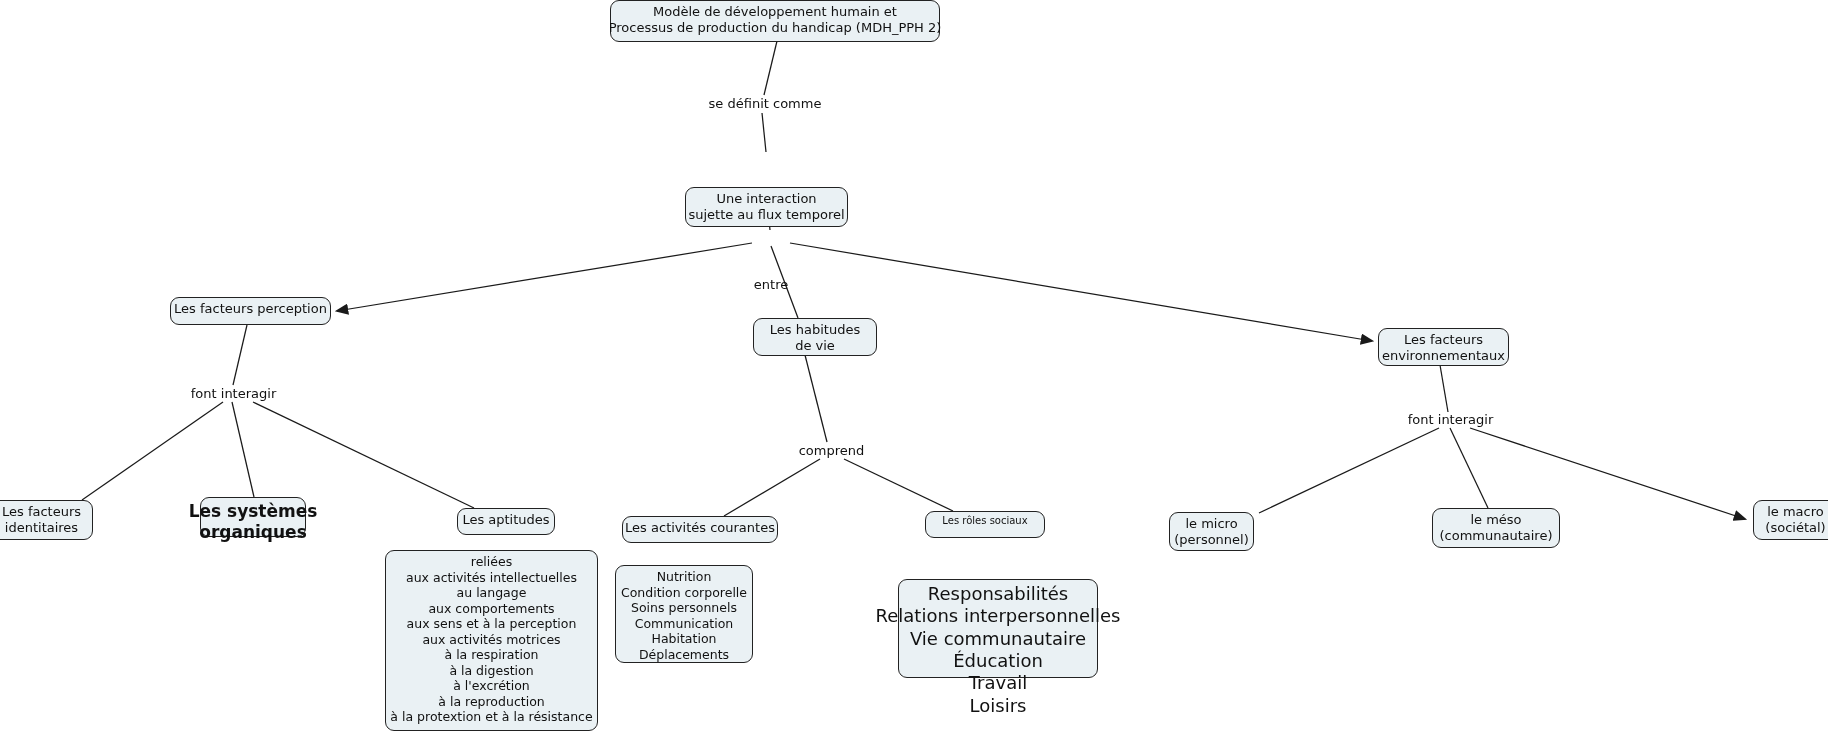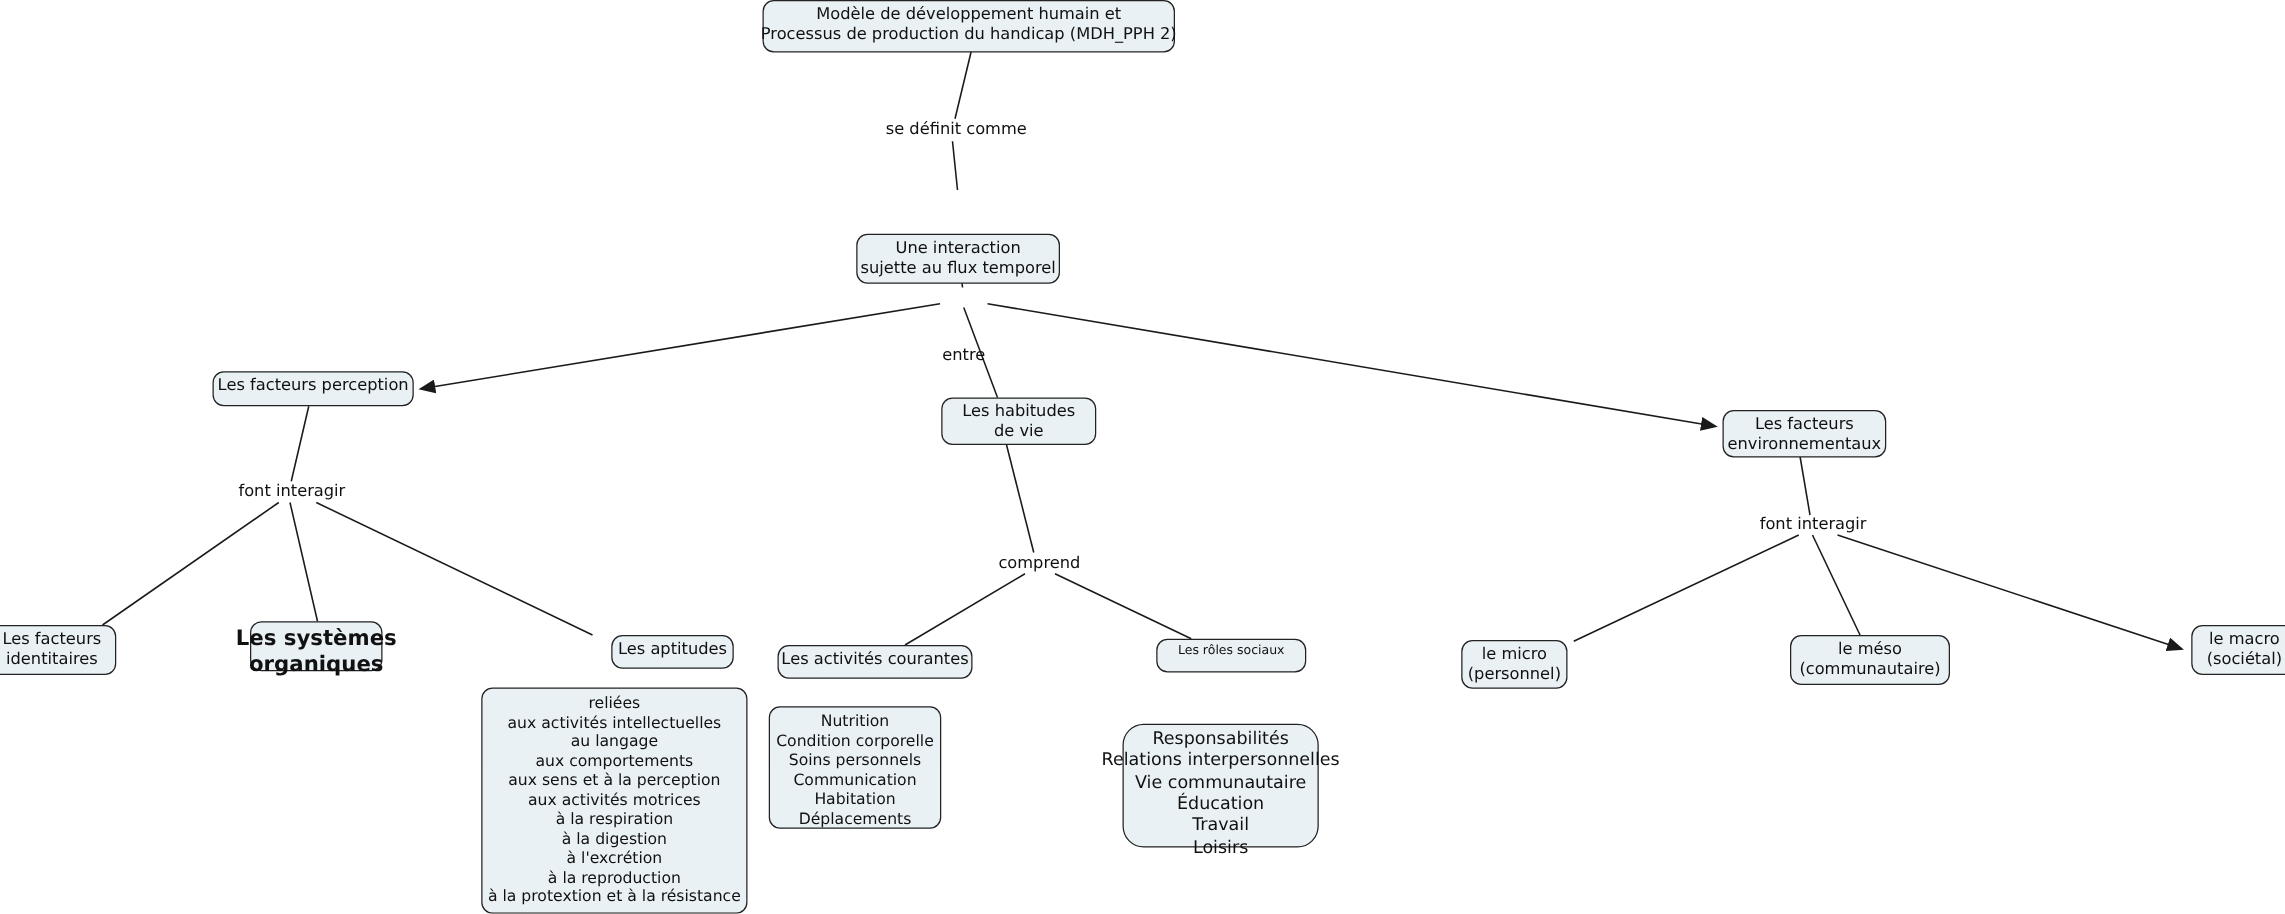--- a/index.html
+++ b/index.html
@@ -127,21 +127,21 @@
   <div class="node" style="left:-10px; top:500px; width:103px; height:40px; font-size:13px;">
     <span class="node-text">Les facteurs
 identitaires</span>
   </div>
 
   <div class="node" style="left:200px; top:497px; width:106px; height:40px; font-size:17px;font-weight:bold;">
     <span class="node-text">Les systèmes
 organiques</span>
   </div>
 
-  <div class="node" style="left:457px; top:508px; width:98px; height:27px; font-size:13px;margin-left:32px;">
+  <div class="node" style="left:457px; top:508px; width:98px; height:27px; font-size:13px;">
     <span class="node-text">Les aptitudes</span>
   </div>
 
   <div class="node" style="left:385px; top:550px; width:213px; height:181px; font-size:12.5px;">
     <span class="node-text">reliées
 aux activités intellectuelles
 au langage
 aux comportements
 aux sens et à la perception
 aux activités motrices
@@ -162,21 +162,21 @@
 Soins personnels
 Communication
 Habitation
 Déplacements</span>
   </div>
 
   <div class="node" style="left:925px; top:511px; width:120px; height:27px; font-size:10px;">
     <span class="node-text">Les rôles sociaux</span>
   </div>
 
-  <div class="node" style="left:898px; top:579px; width:157px; height:99px; font-size:14px;border-radius:17px;">
+  <div class="node" style="left:898px; top:579px; width:200px; height:99px; font-size:18px;">
     <span class="node-text">Responsabilités
 Relations interpersonnelles
 Vie communautaire
 Éducation
 Travail
 Loisirs</span>
   </div>
 
   <div class="node" style="left:1169px; top:512px; width:85px; height:39px; font-size:13px;">
     <span class="node-text">le micro

